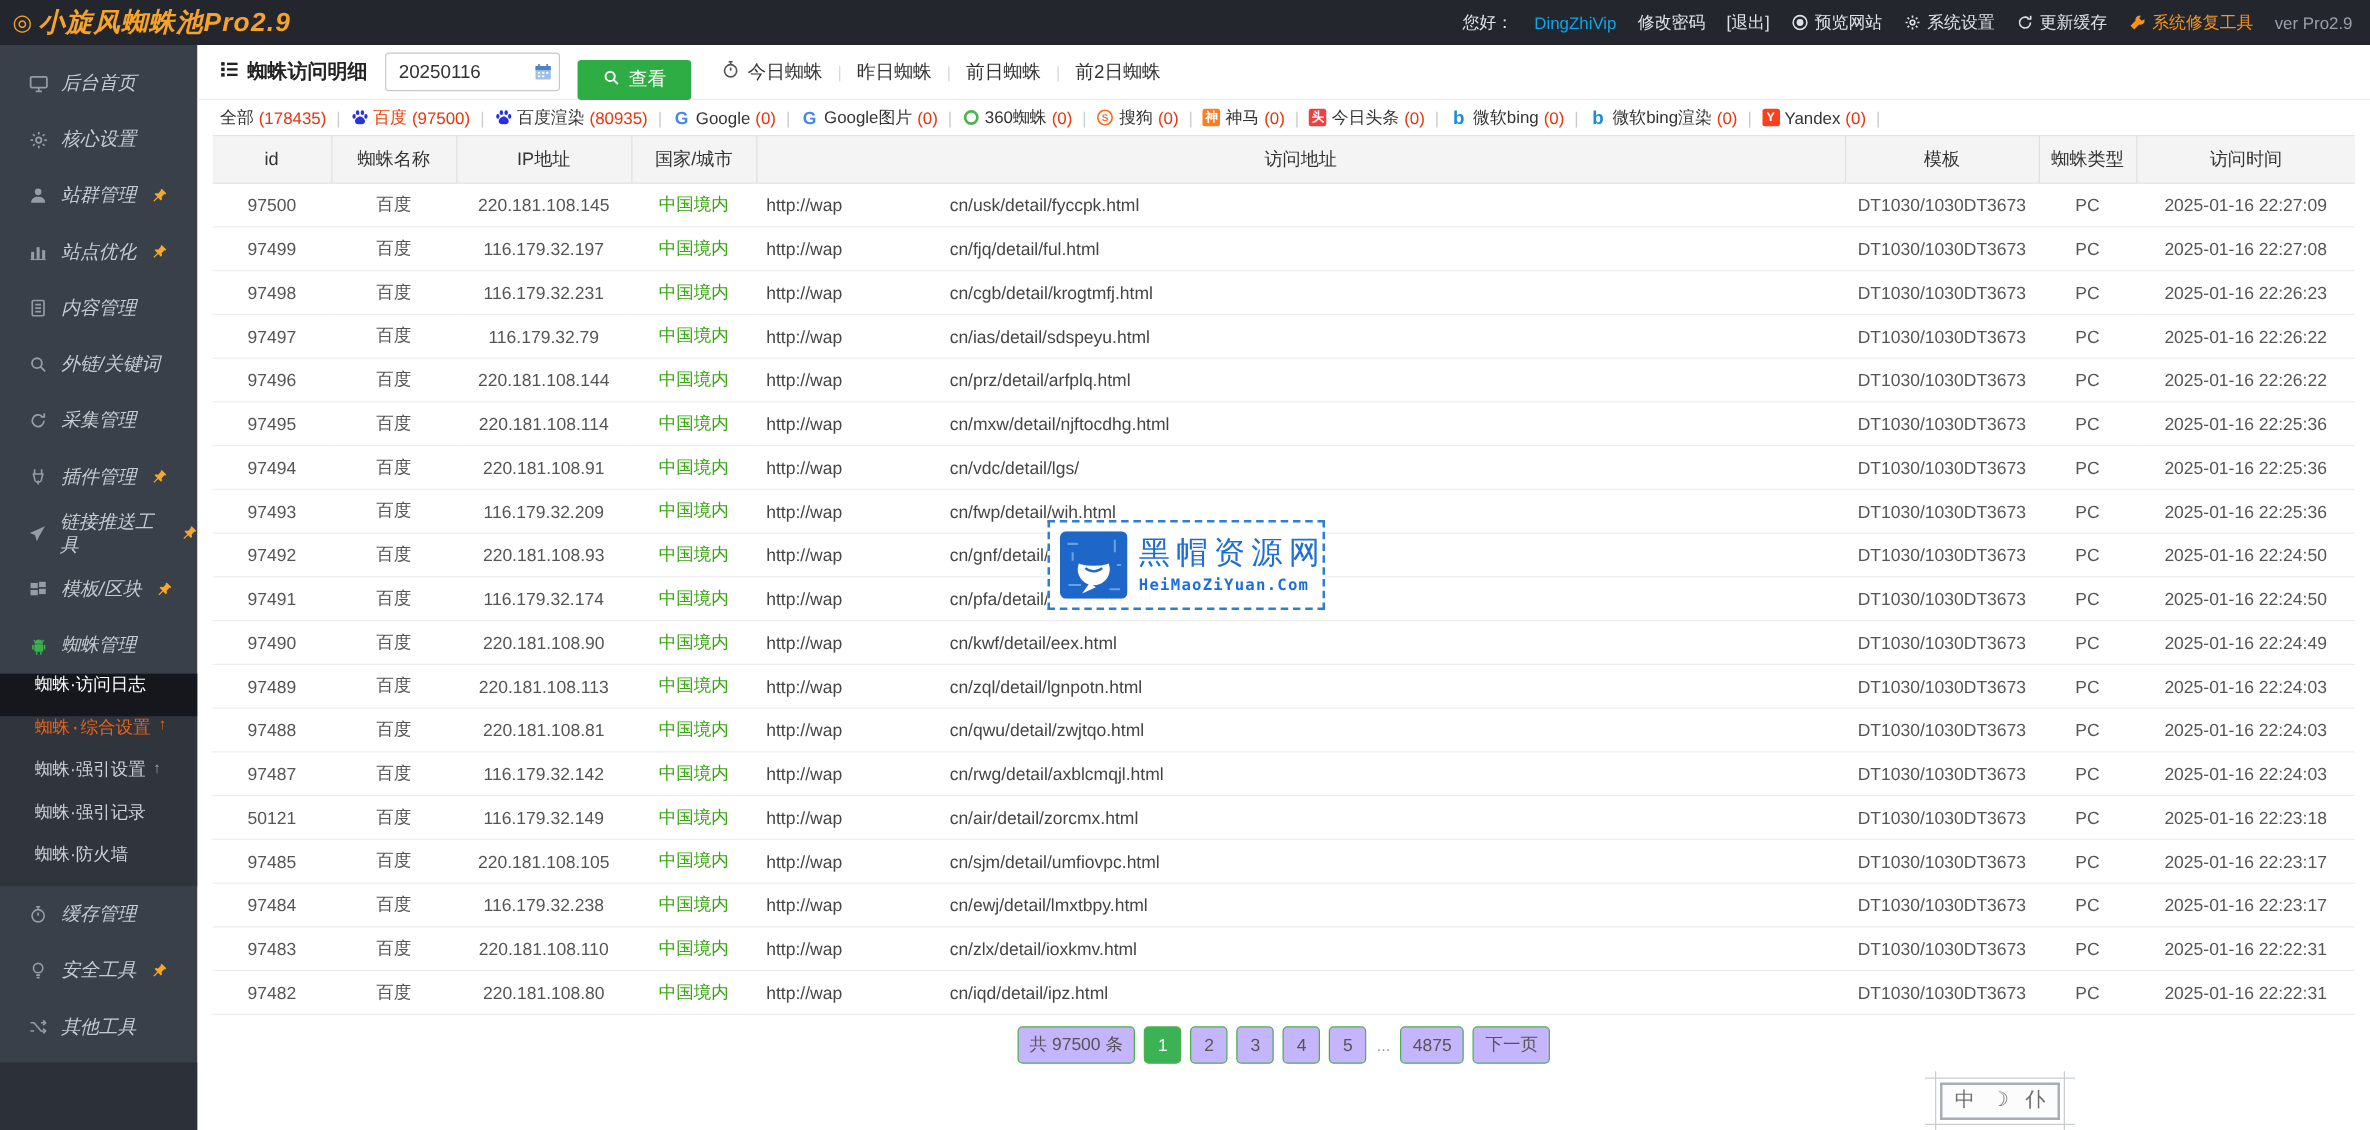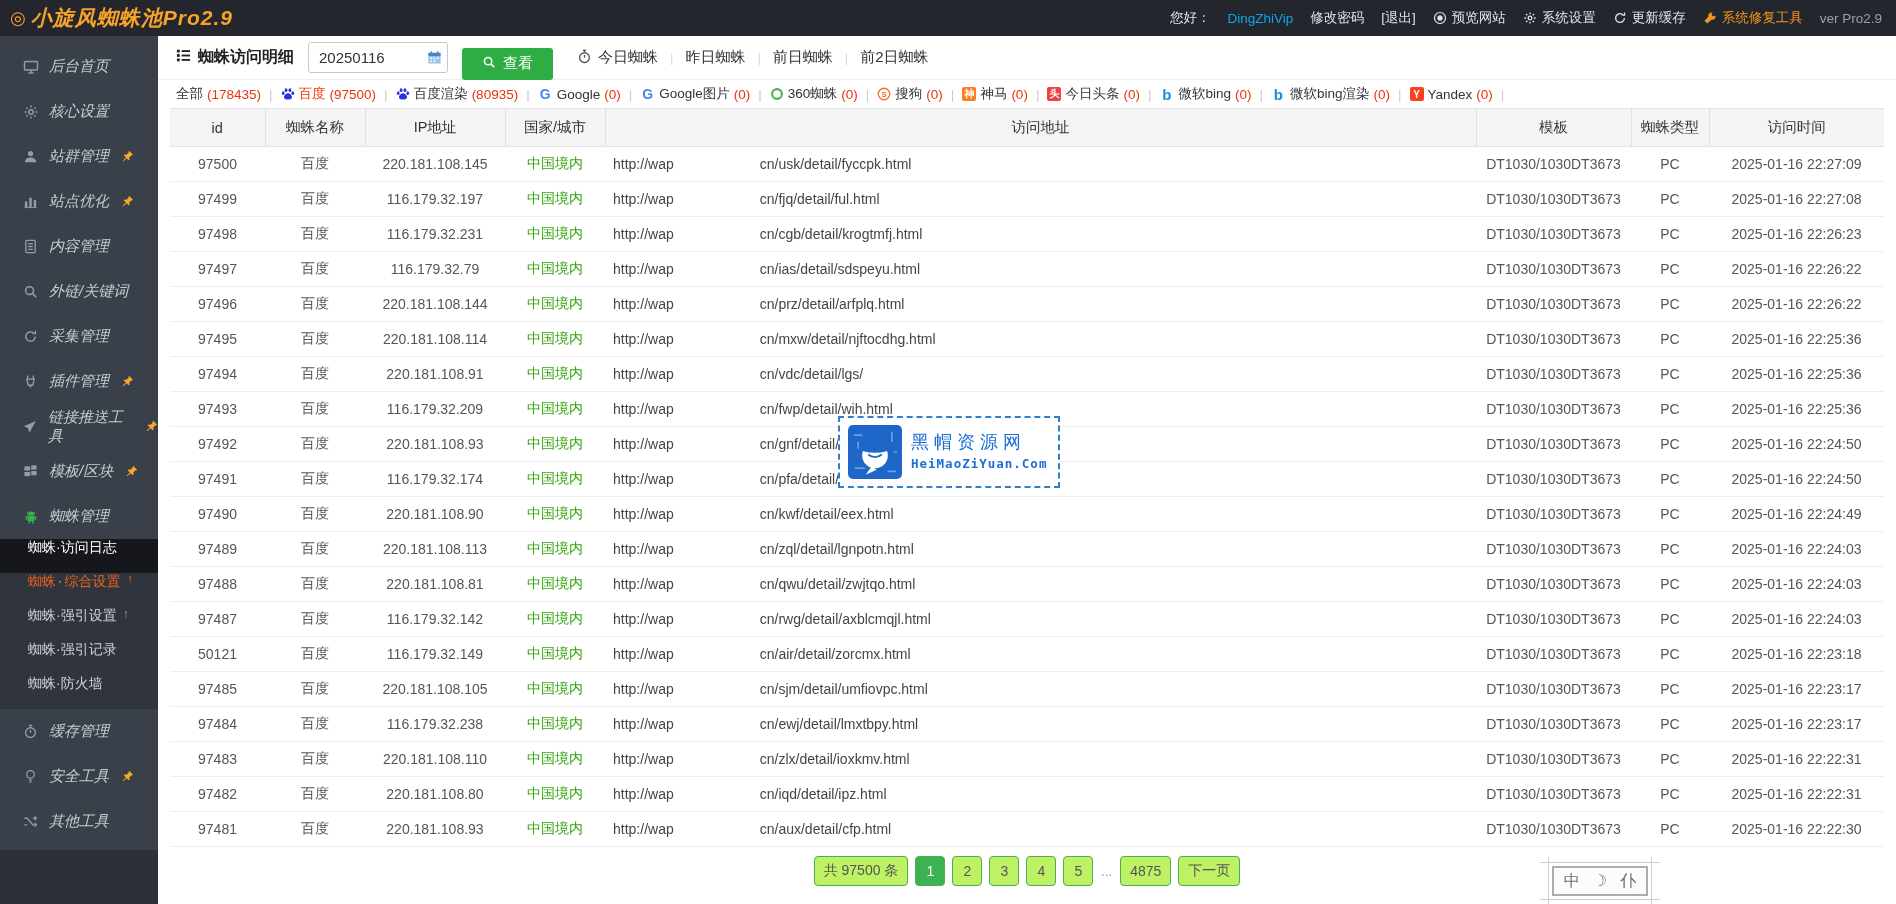--- a/index.html
+++ b/index.html
@@ -63,30 +63,30 @@
   .tbl thead th:last-child { border-right:none; }
   .tbl tbody td { height:35px; border-bottom:1px solid #ededed; font-size:14px; color:#555; text-align:center; overflow:hidden; white-space:nowrap; }
   .tbl td.c-region { color:#35a50d; }
   .tbl td.c-url { text-align:left; padding-left:8px; color:#454545; }
   .censor { display:inline-block; width:86px; height:14px; background:#fff; vertical-align:middle; }
   .col-id{width:95px} .col-name{width:100px} .col-ip{width:140px} .col-region{width:100px}
   .col-tpl{width:155px} .col-type{width:78px} .col-time{width:175px}
 
   
   .pager { display:flex; align-items:center; justify-content:center; gap:7px; margin-top:9px; }
-  .pbox { min-width:30px; height:30px; border:1px solid #4caf50; border-radius:4px; display:flex; align-items:center; justify-content:center; padding:0 9px; font-size:14px; color:#555; cursor:pointer; background:#bef264; }
+  .pbox { min-width:30px; height:30px; border:1px solid #4caf50; border-radius:4px; display:flex; align-items:center; justify-content:center; padding:0 9px; font-size:14px; color:#555; cursor:pointer; background:#c4b5fd; }
   .pbox.active { background:#3bb253; color:#fff; cursor:default; }
   .pbox.total { cursor:default; }
   .pellipsis { color:#999; font-size:13px; padding:0 1px; }
 
   
   .watermark { position:absolute; left:838px; top:416px; width:222px; height:72px; background:rgba(255,255,255,.97); border:2px dashed #2f7fd1; display:flex; align-items:center; gap:9px; padding:6px 8px; z-index:6; }
   .wm-logo { width:54px; height:54px; flex:0 0 54px; }
   .wm-text { display:flex; flex-direction:column; justify-content:center; }
-  .wm-title { color:#1d6ed6; font-size:18px; letter-spacing:5px; font-weight:500; line-height:1.1; white-space:nowrap; }
+  .wm-title { color:#1d6ed6; font-size:25px; letter-spacing:5px; font-weight:500; line-height:1.1; white-space:nowrap; }
   .wm-sub { color:#1d6ed6; font-size:12.5px; font-weight:bold; font-family:"DejaVu Sans Mono","Liberation Mono",monospace; letter-spacing:1px; margin-top:3px; }
 
   
   .ime { position:absolute; left:1552px; top:866px; width:96px; height:30px; border:2px solid #9aa0a6; background:#fcfcfc; display:flex; align-items:center; justify-content:center; gap:13px; color:#555; font-size:16px; z-index:6; opacity:.85; }
   .ime::before { content:''; position:absolute; left:-14px; right:-14px; top:-6px; border-top:1.5px solid #c2c6ca; }
   .ime::after { content:''; position:absolute; left:-14px; right:-14px; bottom:-6px; border-top:1.5px solid #c2c6ca; }
   .ime .vl,.ime .vr { position:absolute; top:-11px; bottom:-11px; width:0; border-left:1.5px solid #c2c6ca; }
   .ime .vl { left:-6px; } .ime .vr { right:-6px; }
   .ime span { line-height:1; }
 </style>
@@ -729,30 +729,20 @@
             <tr>
     <td class="c-id">97482</td>
     <td class="c-name">百度</td>
     <td class="c-ip">220.181.108.80</td>
     <td class="c-region">中国境内</td>
     <td class="c-url"><span class="u-prefix">http://wap</span><span class="censor"></span><span class="u-path">cn/iqd/detail/ipz.html</span></td>
     <td class="c-tpl">DT1030/1030DT3673</td>
     <td class="c-type">PC</td>
     <td class="c-time">2025-01-16 22:22:31</td>
   </tr>
-            <tr>
-    <td class="c-id">97481</td>
-    <td class="c-name">百度</td>
-    <td class="c-ip">220.181.108.93</td>
-    <td class="c-region">中国境内</td>
-    <td class="c-url"><span class="u-prefix">http://wap</span><span class="censor"></span><span class="u-path">cn/aux/detail/cfp.html</span></td>
-    <td class="c-tpl">DT1030/1030DT3673</td>
-    <td class="c-type">PC</td>
-    <td class="c-time">2025-01-16 22:22:30</td>
-  </tr>
           </tbody>
       </table>
 
       <div class="pager">
           <span class="pbox total">共 97500 条</span>
           <span class="pbox active">1</span>
           <span class="pbox ">2</span>
           <span class="pbox ">3</span>
           <span class="pbox ">4</span>
           <span class="pbox ">5</span>

